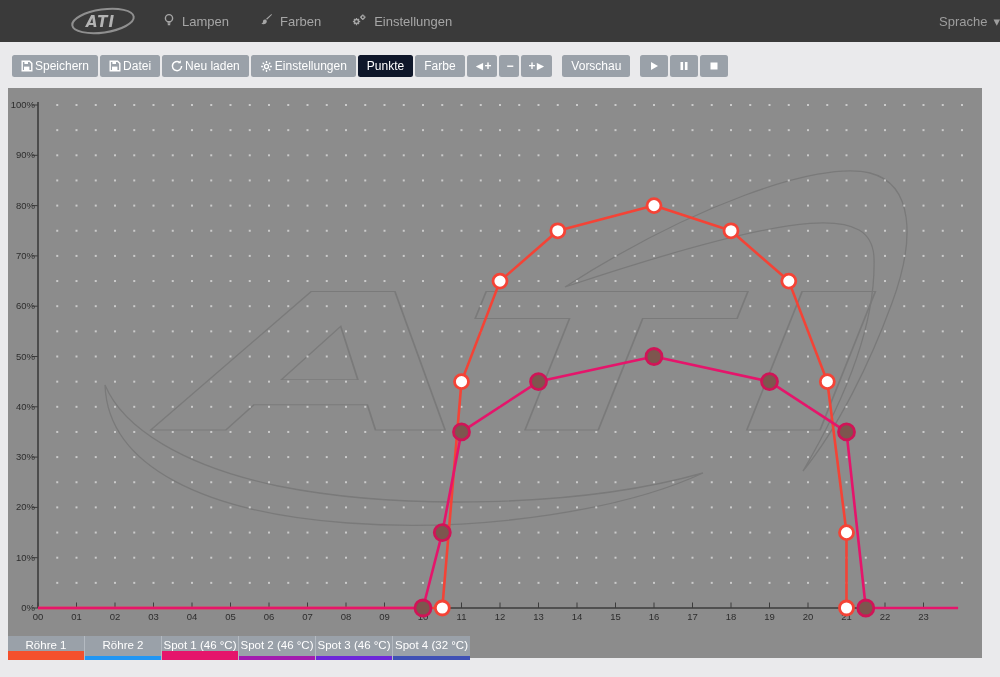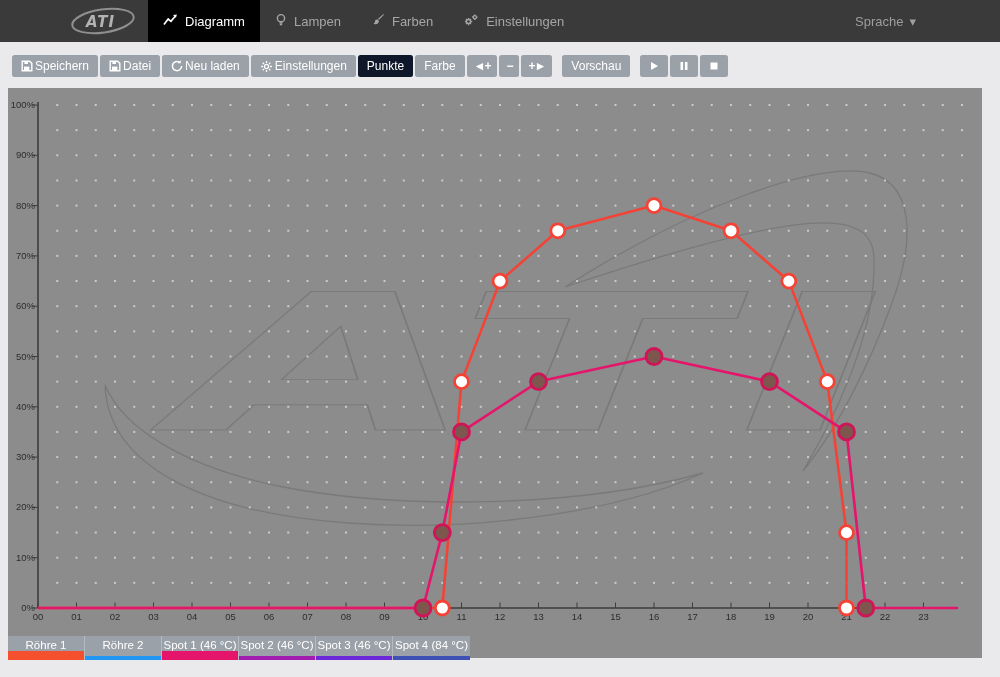--- a/index.html
+++ b/index.html
@@ -5,21 +5,21 @@
   html,body{margin:0;padding:0}
   body{width:1000px;height:677px;background:#eaeaec;font-family:"Liberation Sans",sans-serif;overflow:hidden}
   .app{position:relative;width:1000px;height:677px}
 
   
   .navbar{position:absolute;top:0;left:0;right:0;height:42px;background:#3a3a3a;display:flex;align-items:stretch}
   .logo{display:flex;align-items:center;margin-left:70px;margin-right:12px}
   .nav-tabs{display:flex;align-items:stretch}
   .nav-tab{display:flex;align-items:center;gap:7px;padding:0 15px;color:#a6a6a6;font-size:13px;cursor:pointer;white-space:nowrap}
   .nav-tab.active{background:#000;color:#fff}
-  .lang{margin-left:auto;margin-right:84px;display:flex;align-items:center;gap:6px;color:#9e9e9e;font-size:13px;cursor:pointer}
+  .lang{margin-left:auto;display:flex;align-items:center;gap:6px;color:#9e9e9e;font-size:13px;cursor:pointer}
 
   
   .content{position:absolute;top:42px;left:0;width:1000px;height:635px}
   .toolbar{position:absolute;top:13px;left:12px;display:flex;align-items:center}
   .tbtn{display:inline-flex;align-items:center;gap:2px;height:22px;padding:0 9px;background:#9aa1a9;color:#fff;
         font-size:12px;border:none;border-radius:2.5px;margin-right:2px;cursor:pointer;font-family:inherit;white-space:nowrap}
   .tbtn.active{background:#0f172a}
   .tbtn.gap{margin-left:8px}
   .tbtn.sq{padding:0 7px;font-weight:bold;letter-spacing:-1px}
   .tbtn svg{display:block}
@@ -38,27 +38,20 @@
 <div class="app">
 
   <header class="navbar">
     <div class="logo">
       <svg width="66" height="30" viewBox="0 0 66 30">
         <ellipse cx="33" cy="15" rx="31" ry="11.5" transform="rotate(-8 33 15)" fill="none" stroke="#8f8f8f" stroke-width="2"></ellipse>
         <text x="16" y="20.5" font-size="15" font-style="italic" font-weight="bold" fill="#b3b3b3" font-family="DejaVu Sans, sans-serif" letter-spacing="1">ATI</text>
       </svg>
     </div>
     <nav class="nav-tabs" id="nav-tabs">
-        <div class="nav-tab active">
-          <span><svg width="15" height="13" viewBox="0 0 16 14">
-              <path d="M1 12.5L5.5 6.5 8.5 9 13.5 3" stroke="#ffffff" stroke-width="1.8" fill="none"></path>
-              <path d="M14.9 1.6l-4.2.5 3.1 3z" fill="#ffffff"></path>
-            </svg></span>
-          <span>Diagramm</span>
-        </div>
         <div class="nav-tab">
           <span><svg width="12" height="14" viewBox="0 0 12 14">
               <circle cx="6" cy="5.2" r="3.6" fill="none" stroke="#a6a6a6" stroke-width="1.4"></circle>
               <path d="M4.5 9.8h3M4.8 11.5h2.4" stroke="#a6a6a6" stroke-width="1.3" fill="none"></path>
             </svg></span>
           <span>Lampen</span>
         </div>
         <div class="nav-tab">
           <span><svg width="14" height="13" viewBox="0 0 14 14">
               <path d="M12.9 1.1L7.1 6.3l1 1 5.3-5.5z" fill="#a6a6a6"></path>
@@ -1249,19 +1242,19 @@
         </div>
         <div class="series-tab">
           <span>Spot 2 (46 °C)</span>
           <div class="underline" style="background: rgb(162, 28, 175); height: 4px;"></div>
         </div>
         <div class="series-tab">
           <span>Spot 3 (46 °C)</span>
           <div class="underline" style="background: rgb(109, 40, 217); height: 4px;"></div>
         </div>
         <div class="series-tab">
-          <span>Spot 4 (84 °C)</span>
+          <span>Spot 4 (32 °C)</span>
           <div class="underline" style="background: rgb(63, 81, 181); height: 4px;"></div>
         </div>
       </div>
   </div>
 
 </div>
 
 </body></html>

